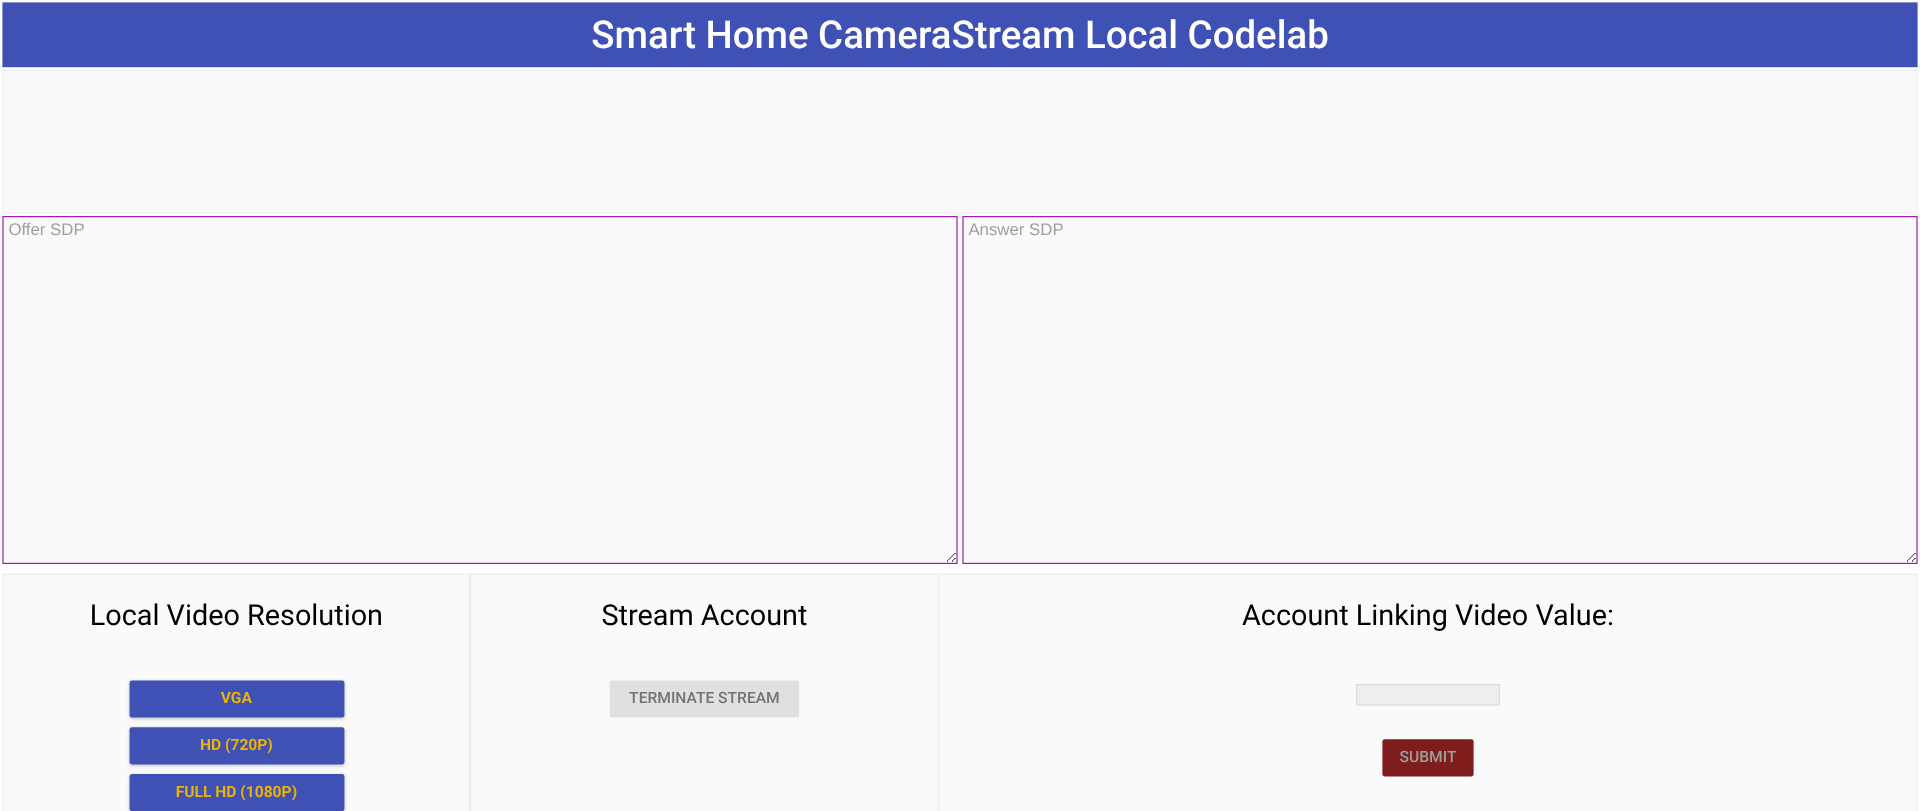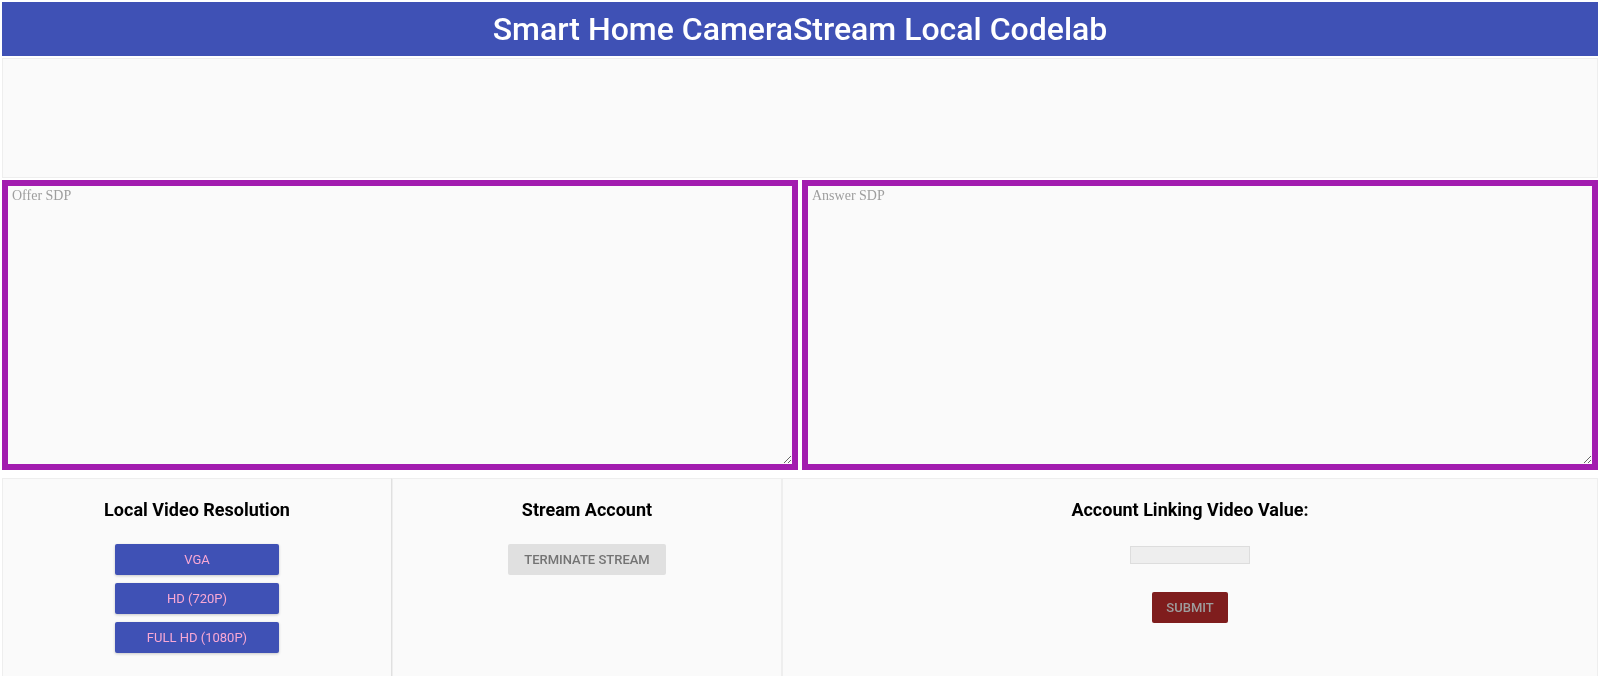--- a/index.html
+++ b/index.html
@@ -32,23 +32,23 @@
       gap: 4px;
       margin: 2px;
     }
     .sdp-col {
       flex: 1;
     }
     .sdp-textarea {
       width: 100%;
       height: 290px;
       background: #fafafa;
-      border: 6px solid #a21caf;
+      border: 1px solid #a21caf;
       resize: both;
-      font-family: Liberation Serif, serif;
+      font-family: Liberation Sans, sans-serif;
       font-size: 14px;
       color: #333;
       padding: 2px 4px;
     }
     .sdp-textarea::placeholder {
       color: #9e9e9e;
     }
     .controls-row {
       display: flex;
       margin: 4px 2px 2px 2px;
@@ -64,35 +64,35 @@
       width: 390px;
       border-right: 1px solid #e0e0e0;
     }
     .panel-stream {
       width: 390px;
     }
     .panel-token {
       flex: 1;
     }
     .panel h2 {
-      font-size: 18px;
-      font-weight: 700;
+      font-size: 24px;
+      font-weight: 400;
       color: #000;
-      margin-bottom: 24px;
+      margin-bottom: 40px;
     }
     .btn-primary {
       display: block;
-      width: 164px;
+      width: 179px;
       margin: 0 auto 8px auto;
       background: #3f51b5;
-      color: #f9a8d4;
+      color: #eab308;
       border: none;
       padding: 8px 0;
       font-size: 13px;
-      font-weight: 400;
+      font-weight: 700;
       text-transform: uppercase;
       cursor: pointer;
       font-family: inherit;
       border-radius: 2px;
       box-shadow: 0 1px 3px rgba(0,0,0,0.2);
     }
     .btn-disabled {
       display: inline-block;
       background: #e0e0e0;
       color: #737373;

